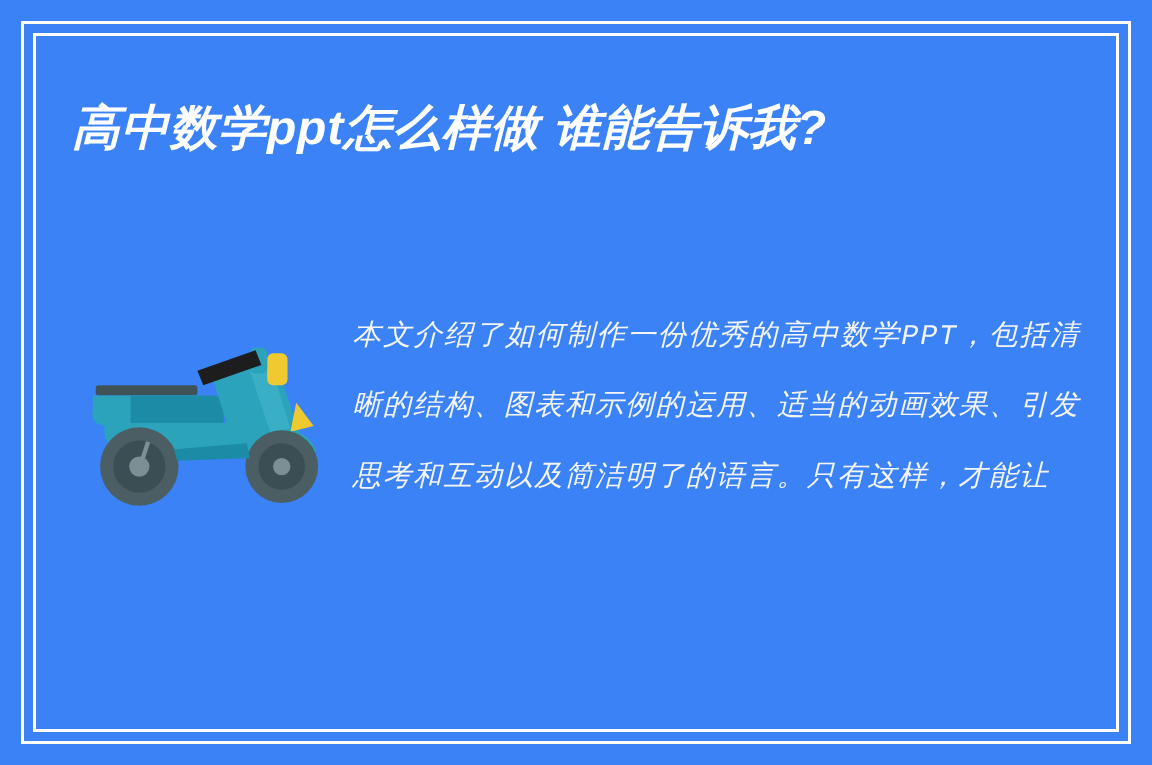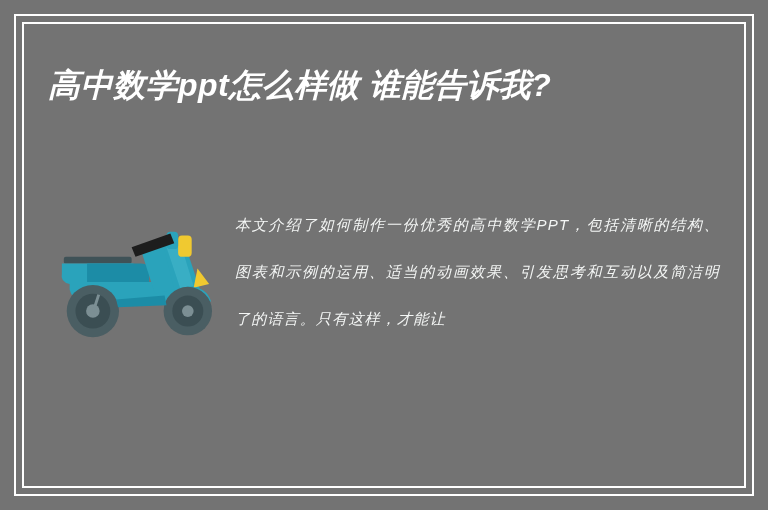--- a/index.html
+++ b/index.html
@@ -11,21 +11,21 @@
     height: 510px;
     overflow: hidden;
     font-family: "Liberation Sans", sans-serif;
     background: #1f4549;
   }
 
   .card {
     position: relative;
     width: 768px;
     height: 510px;
-    background: #737373;
+    background: #3b82f6;
     box-sizing: border-box;
   }
 
   
   .frame-outer {
     position: absolute;
     left: 14px;
     top: 14px;
     right: 14px;
     bottom: 14px;
@@ -81,22 +81,22 @@
 
   .scooter-svg {
     display: block;
     width: 155px;
     height: 130px;
   }
 
   .body-text {
     flex: 1 1 auto;
     color: #f4f6f5;
-    font-family: Liberation Sans, sans-serif;
-    font-size: 15px;
+    font-family: Liberation Mono, monospace;
+    font-size: 19px;
     font-style: italic;
     line-height: 47px;
     letter-spacing: 1.2px;
     padding-left: 12px;
     padding-top: 6px;
     text-align: justify;
     word-break: break-all;
   }
 </style>
 </head>

